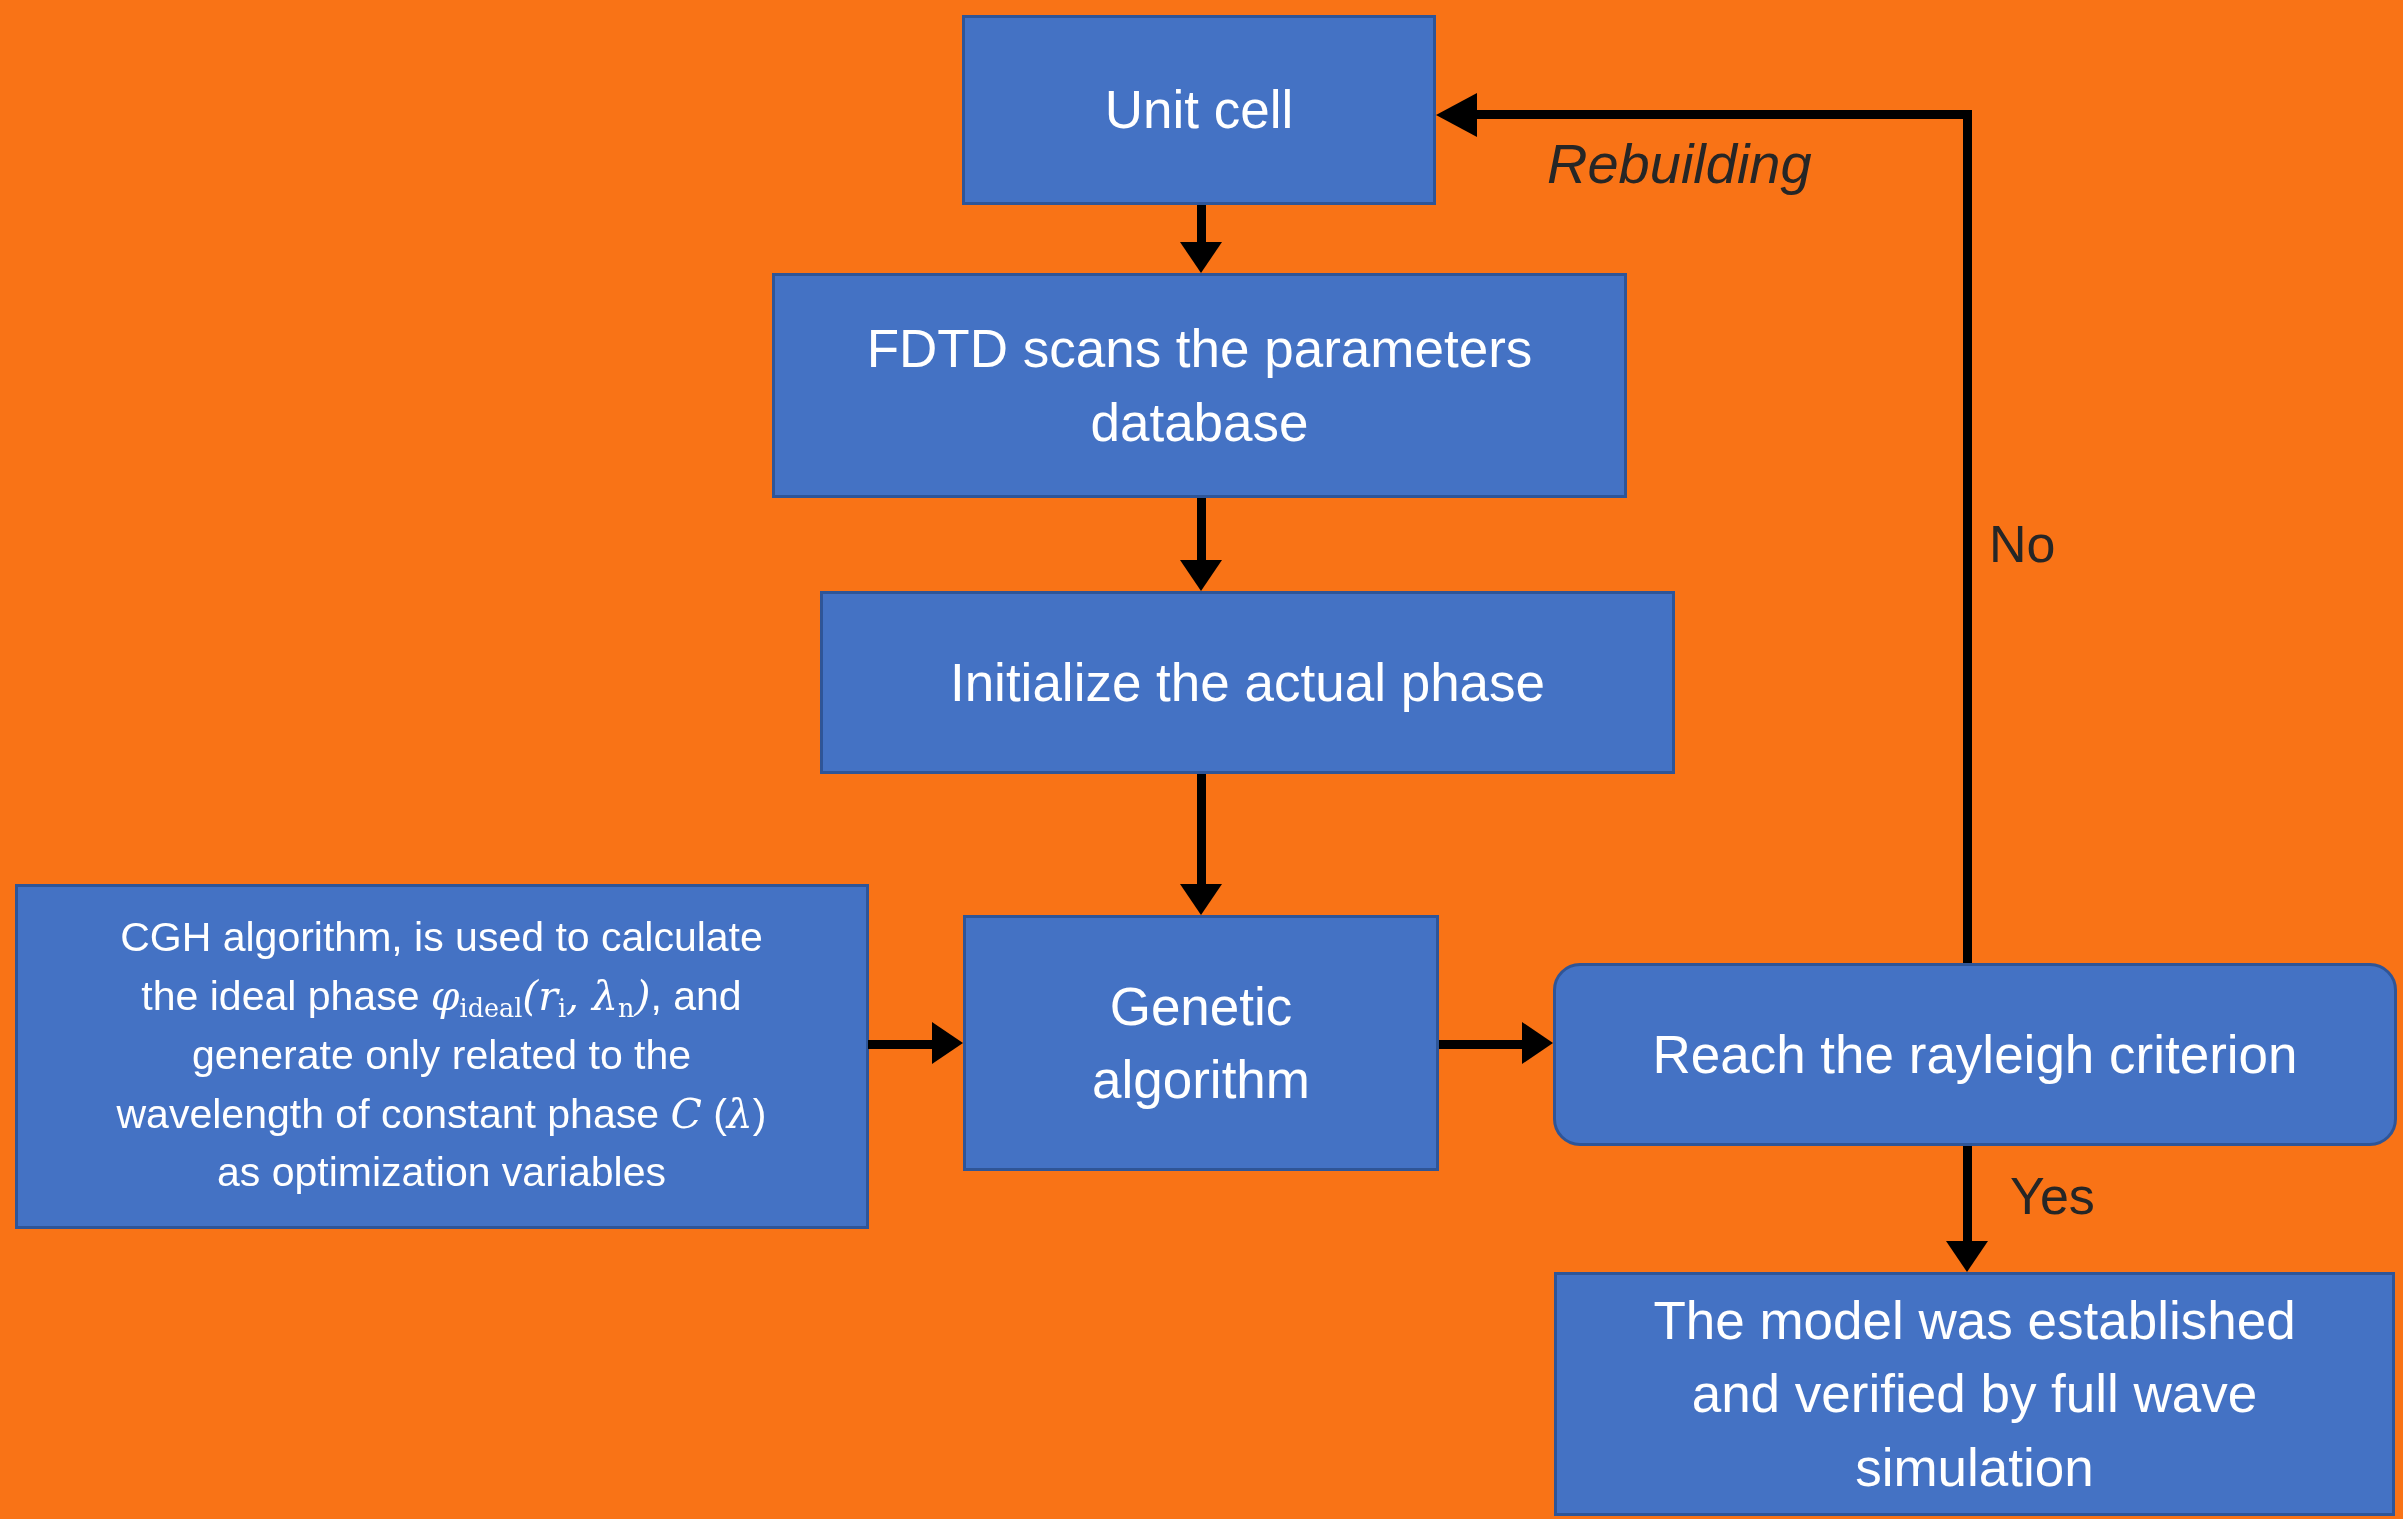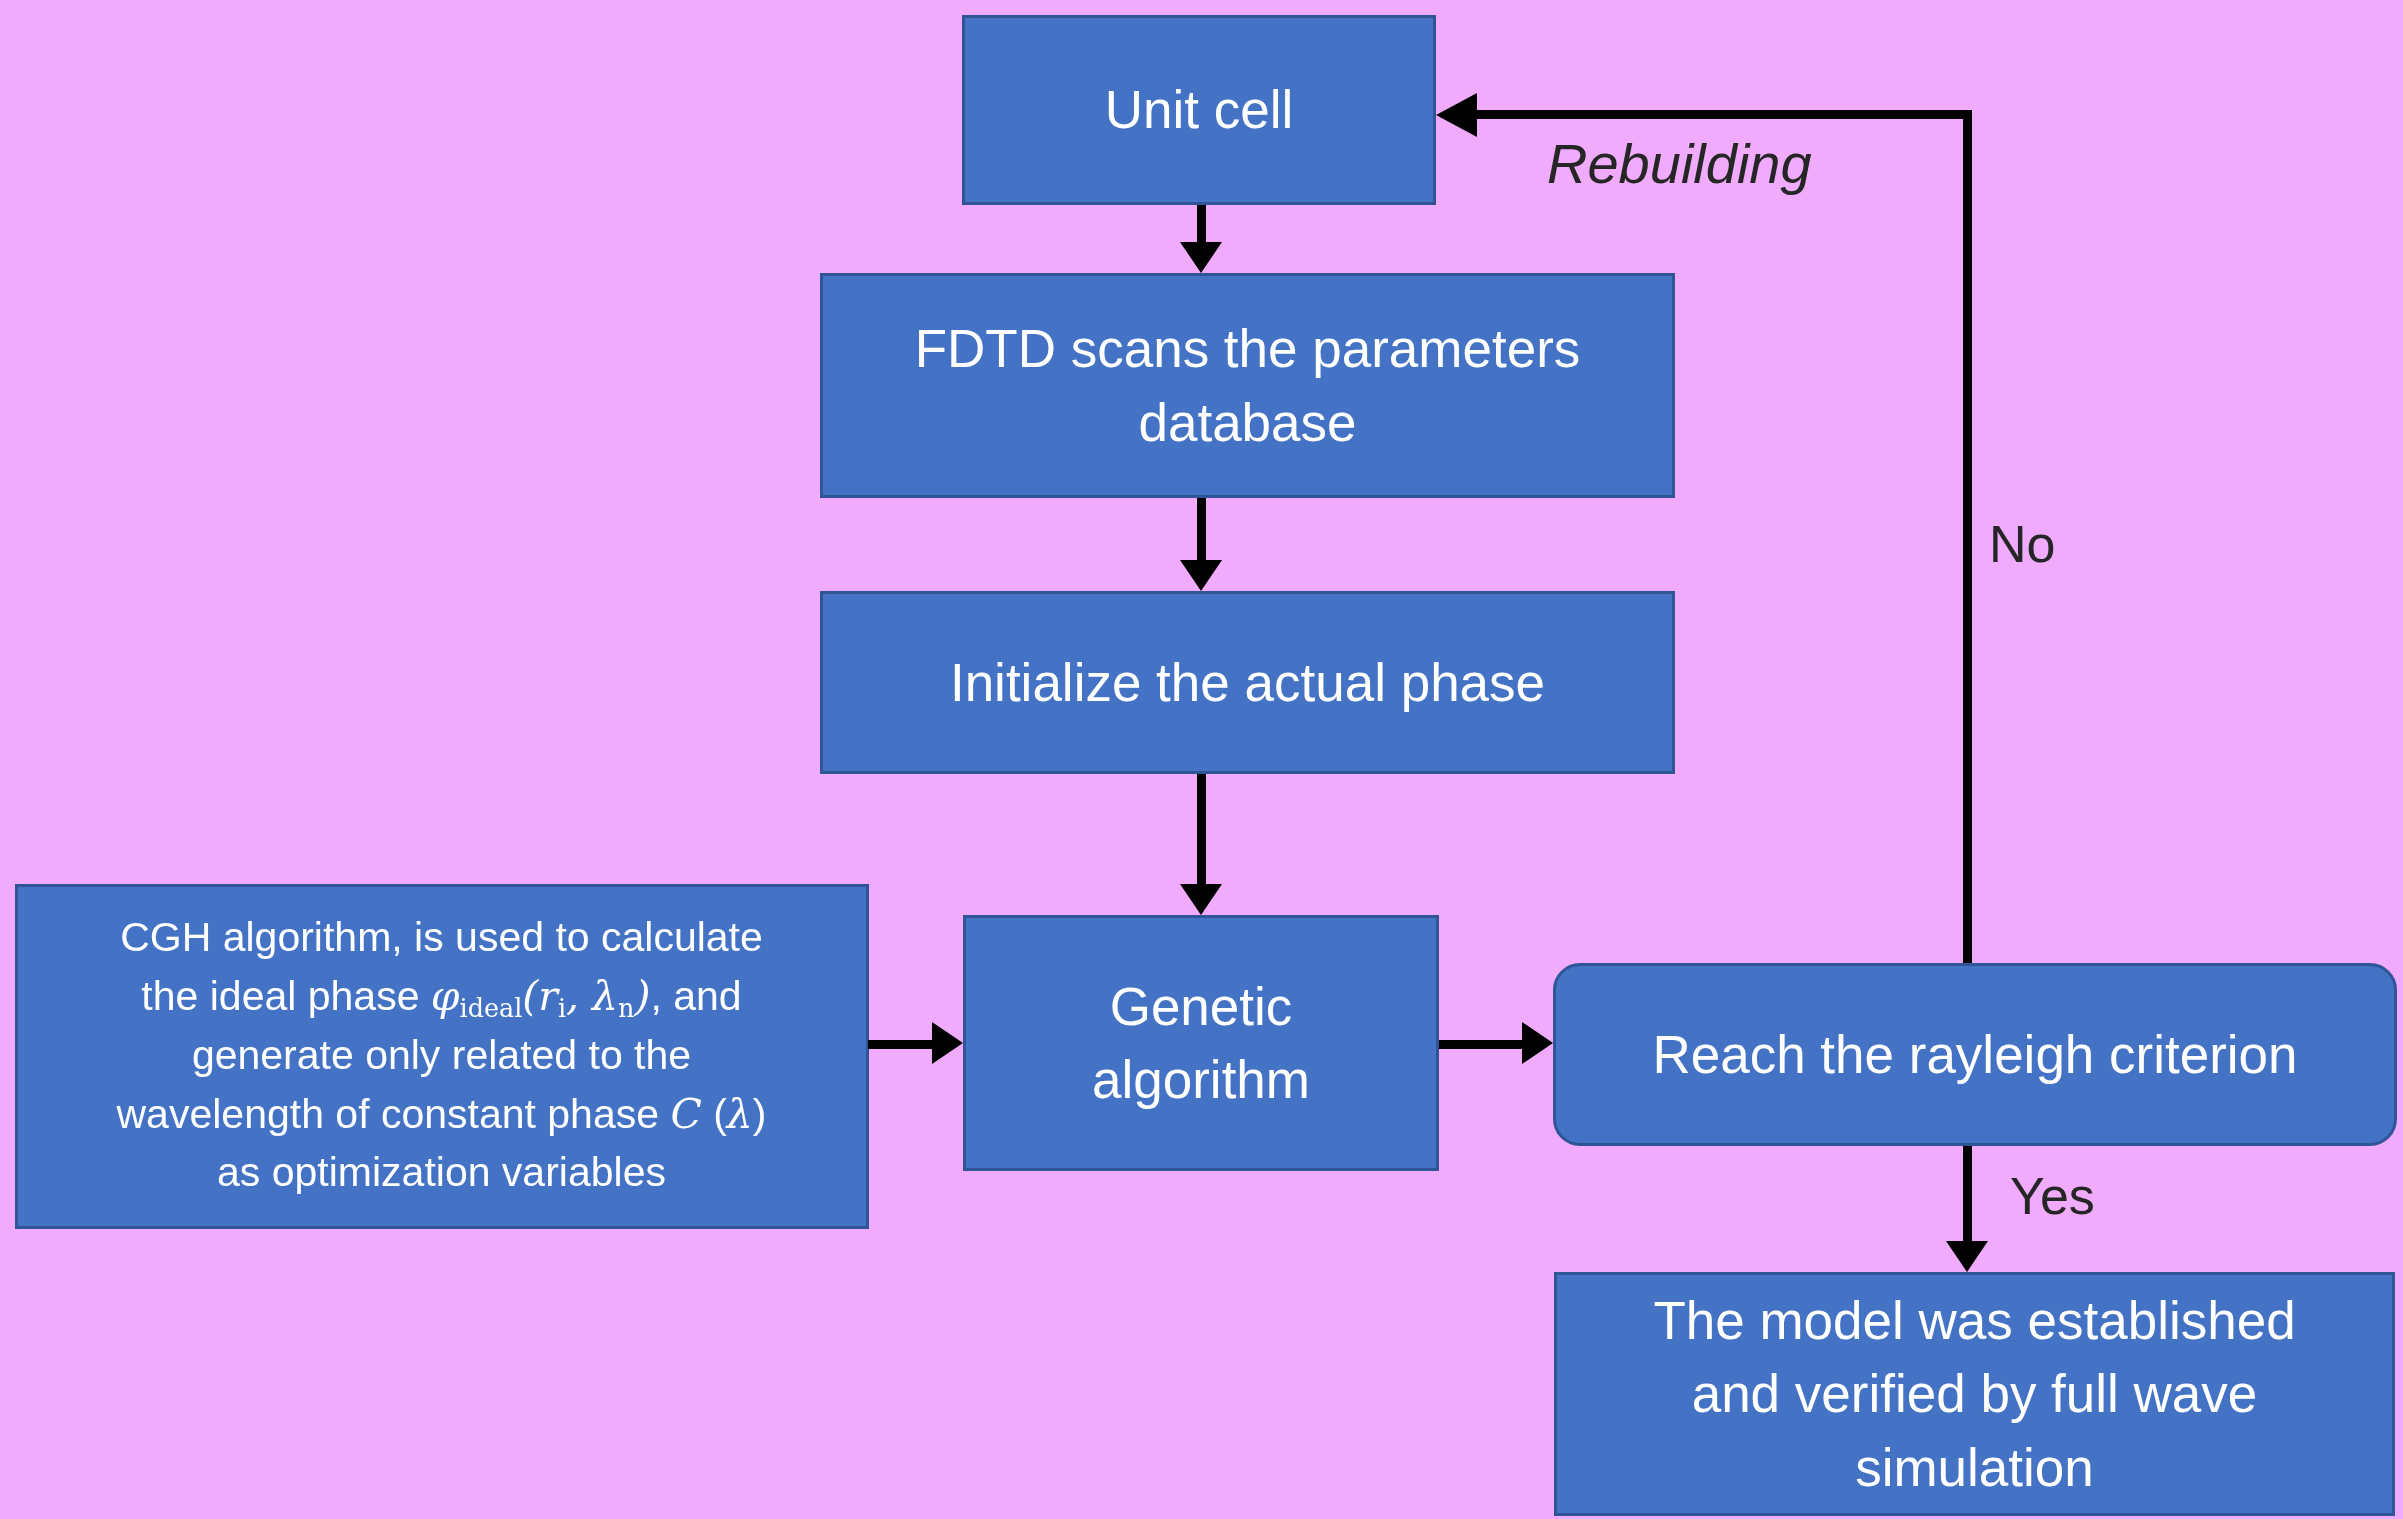--- a/index.html
+++ b/index.html
@@ -1,20 +1,20 @@
 <!DOCTYPE html>
 <html><head>
 <meta charset="utf-8">
 <style>
   html,body{margin:0;padding:0;background:#ffffff;}
   #canvas{
     position:relative;
     width:2403px;
     height:1520px;
-    background:#f0abfc;
+    background:#f97316;
     font-family:"Liberation Sans", sans-serif;
     overflow:hidden;
   }
   .box{
     position:absolute;
     background:#4472C4;
     border:3.9px solid #2F5597;
     box-sizing:border-box;
     color:#ffffff;
     display:flex;
@@ -71,21 +71,21 @@
 </style>
 </head>
 <body>
 
 <div id="canvas">
 
   <div class="box" id="unit-cell-box" style="left:962px; top:14.5px; width:474px; height:190px;">
     <span class="line">Unit cell</span>
   </div>
 
-  <div class="box" id="fdtd-box" style="left:820px; top:273px; width:855px; height:225px;">
+  <div class="box" id="fdtd-box" style="left:772px; top:273px; width:855px; height:225px;">
     <span class="line">FDTD scans the parameters</span>
     <span class="line">database</span>
   </div>
 
   <div class="box" id="initialize-box" style="left:820px; top:591px; width:855px; height:183px;">
     <span class="line">Initialize the actual phase</span>
   </div>
 
   <div class="box" id="cgh-box" style="left:14.5px; top:884px; width:854px; height:345px;">
     <span class="line">CGH algorithm, is used to calculate</span>

